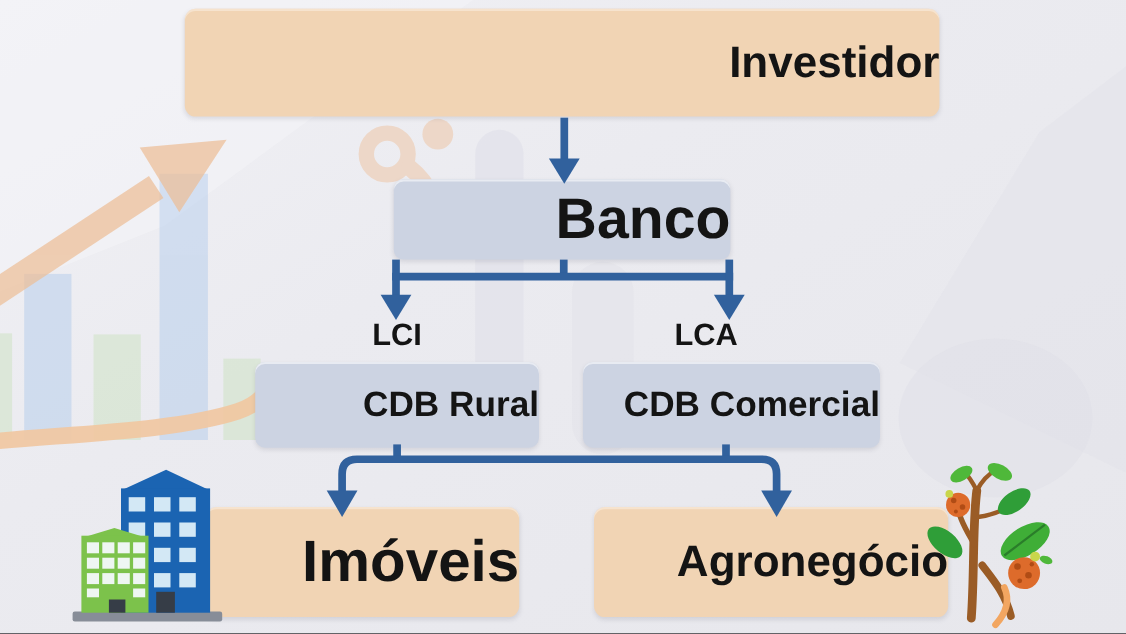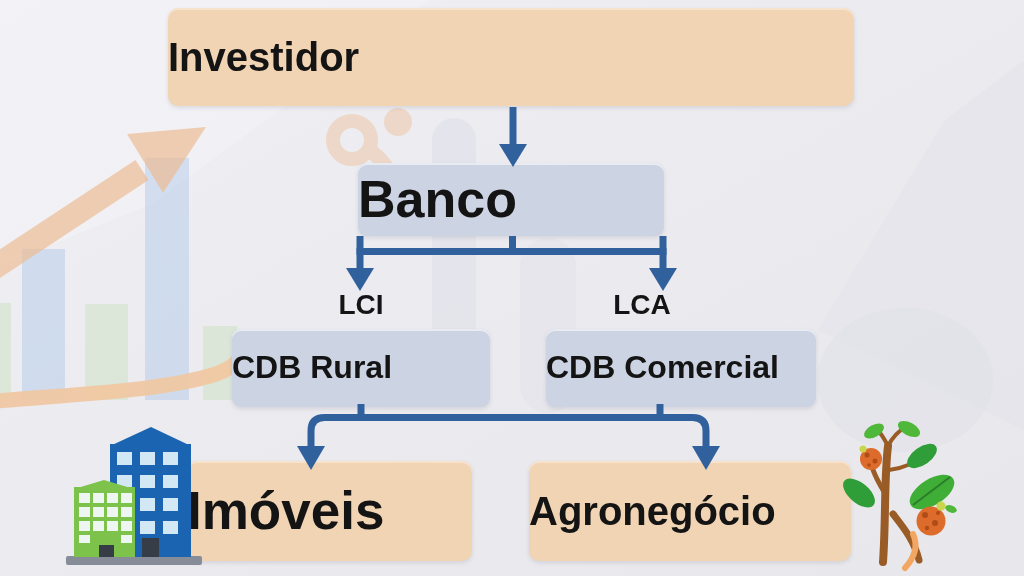--- a/index.html
+++ b/index.html
@@ -9,43 +9,43 @@
     position:relative; width:1024px; height:576px; overflow:hidden;
     background:linear-gradient(150deg,#f1f1f5 0%, #ebebf0 40%, #e7e7ec 100%);
   }
   svg.layer { position:absolute; left:0; top:0; width:1024px; height:576px; display:block; }
   .bg-layer   { z-index:0; }
   .icon-layer { z-index:4; }
   .arrow-layer{ z-index:5; pointer-events:none; }
 
   .node {
     position:absolute; z-index:3;
-    display:flex; align-items:center; justify-content:flex-start;
+    display:flex; align-items:center; justify-content:flex-end;
     font-weight:bold; color:#141414; text-align:center; line-height:1.05;
   }
   .peach {
     background:#f1d4b4; border-radius:10px;
     box-shadow: inset 0 2px 0 rgba(255,255,255,0.35), 0 2px 4px rgba(110,110,130,0.18);
   }
   .lavender {
     background:#ccd3e2; border-radius:9px;
     box-shadow: inset 0 2px 0 rgba(255,255,255,0.55), 0 2px 4px rgba(110,110,130,0.18);
   }
   .heading {
     position:absolute; z-index:3; text-align:center;
     font-weight:bold; color:#141414; font-size:28px; line-height:1.0;
   }
   .node-investidor  { left:168px; top:8px;   width:686px; height:98px;  font-size:40px; }
   .node-banco       { left:358px; top:163px; width:306px; height:73px;  font-size:52px; }
   .heading-lci      { left:232px; top:291px; width:258px; }
   .heading-lca      { left:507px; top:291px; width:270px; }
   .node-lci         { left:232px; top:329px; width:258px; height:78px;  font-size:32px; }
-  .node-lca         { left:546px; top:329px; width:270px; height:78px;  font-size:32px; }
+  .node-lca         { left:530px; top:329px; width:270px; height:78px;  font-size:32px; }
   .node-imoveis     { left:187px; top:461px; width:285px; height:100px; font-size:53px; }
-  .node-agronegocio { left:529px; top:461px; width:322px; height:100px; font-size:40px; }
+  .node-agronegocio { left:540px; top:461px; width:322px; height:100px; font-size:40px; }
 </style>
 </head>
 <body>
 
 <div class="stage">
 
   <svg class="layer bg-layer" viewBox="0 0 1024 576" aria-hidden="true">
     <polygon points="0,0 430,0 150,205 0,265" fill="#f4f4f8" opacity="0.55"></polygon>
     <polygon points="1024,60 1024,430 818,330 945,120" fill="#e2e2e9" opacity="0.4"></polygon>
     <ellipse cx="905" cy="380" rx="88" ry="72" fill="#e0e0e7" opacity="0.5"></ellipse>

